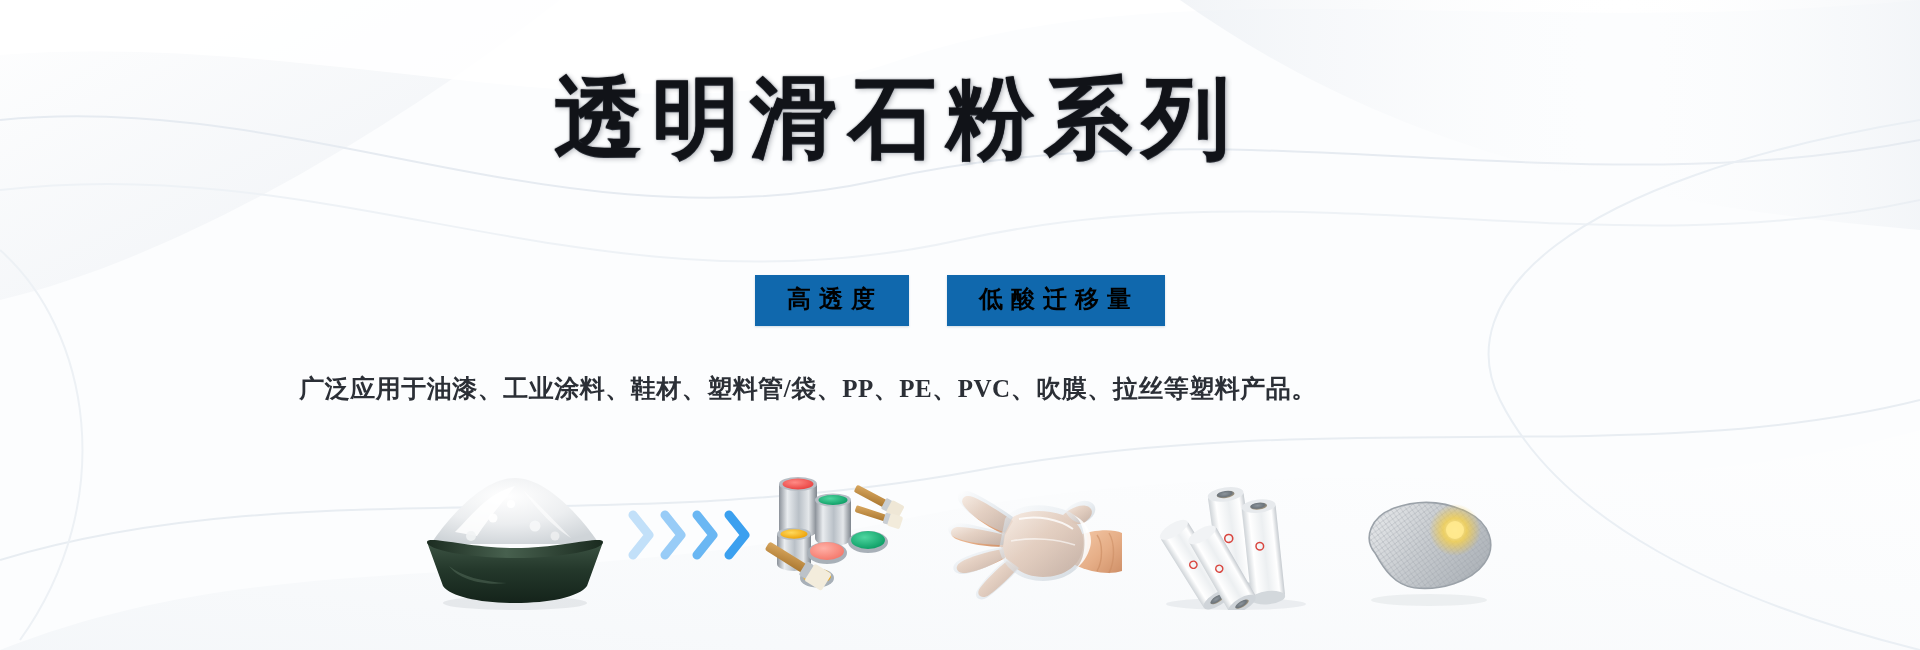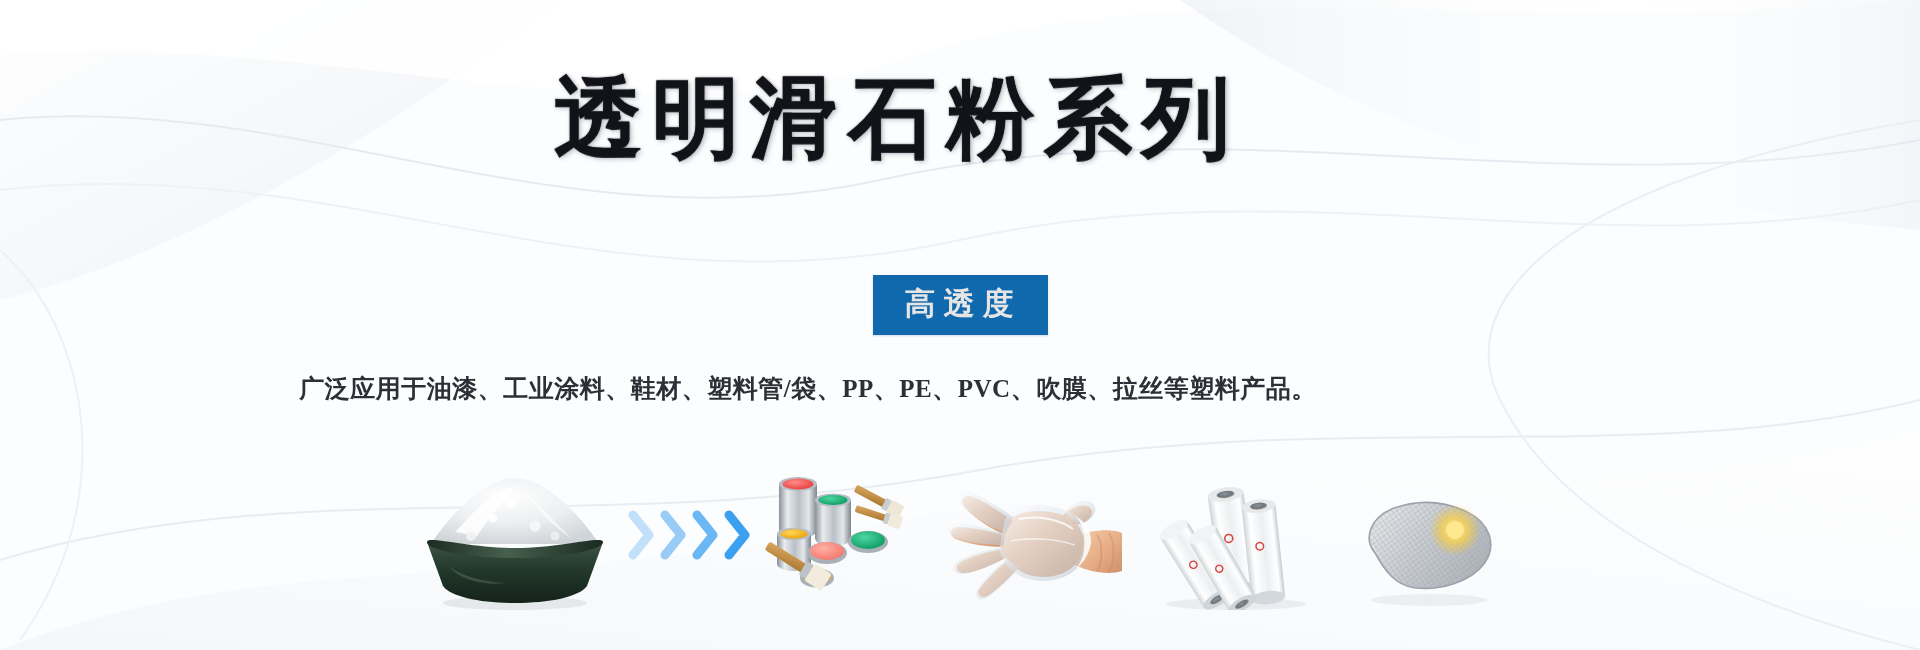--- a/index.html
+++ b/index.html
@@ -62,23 +62,23 @@
     top: 275px;
     left: 0;
     width: 1920px;
     display: flex;
     justify-content: center;
     align-items: center;
     gap: 38px;
   }
   .badge {
     background: #1068ad;
-    color: #e5e5e5;
+    color: #000000;
     font-family: "Liberation Serif", "DejaVu Serif", serif;
-    font-size: 31px;
+    font-size: 24px;
     font-weight: 700;
     letter-spacing: 8px;
     padding: 9px 26px 11px 32px;
     line-height: 1.28;
     white-space: nowrap;
     box-shadow: 0 1px 2px rgba(10,60,100,0.18);
   }
 
   
   .desc-wrap {
@@ -173,20 +173,21 @@
     <path d="M1920,650 C1720,600 1560,520 1500,400 C1450,300 1560,180 1920,120" fill="none" stroke="#eaeff4" stroke-width="2"></path>
     <path d="M20,640 C120,500 90,330 0,250" fill="none" stroke="#edf1f5" stroke-width="2"></path>
   </svg>
 
   <div class="title-wrap">
     <h1 class="main-title">透明滑石粉系列</h1>
   </div>
 
   <div class="badges">
     <div class="badge">高透度</div>
+    <div class="badge">低酸迁移量</div>
   </div>
 
   <div class="desc-wrap">
     <p class="desc">广泛应用于油漆、工业涂料、鞋材、塑料管/袋、PP、PE、PVC、吹膜、拉丝等塑料产品。</p>
   </div>
 
   <div class="products">
 
     <div class="prod p-bowl">
       <svg class="bowl-svg" width="200" height="140" viewBox="0 0 200 140">

